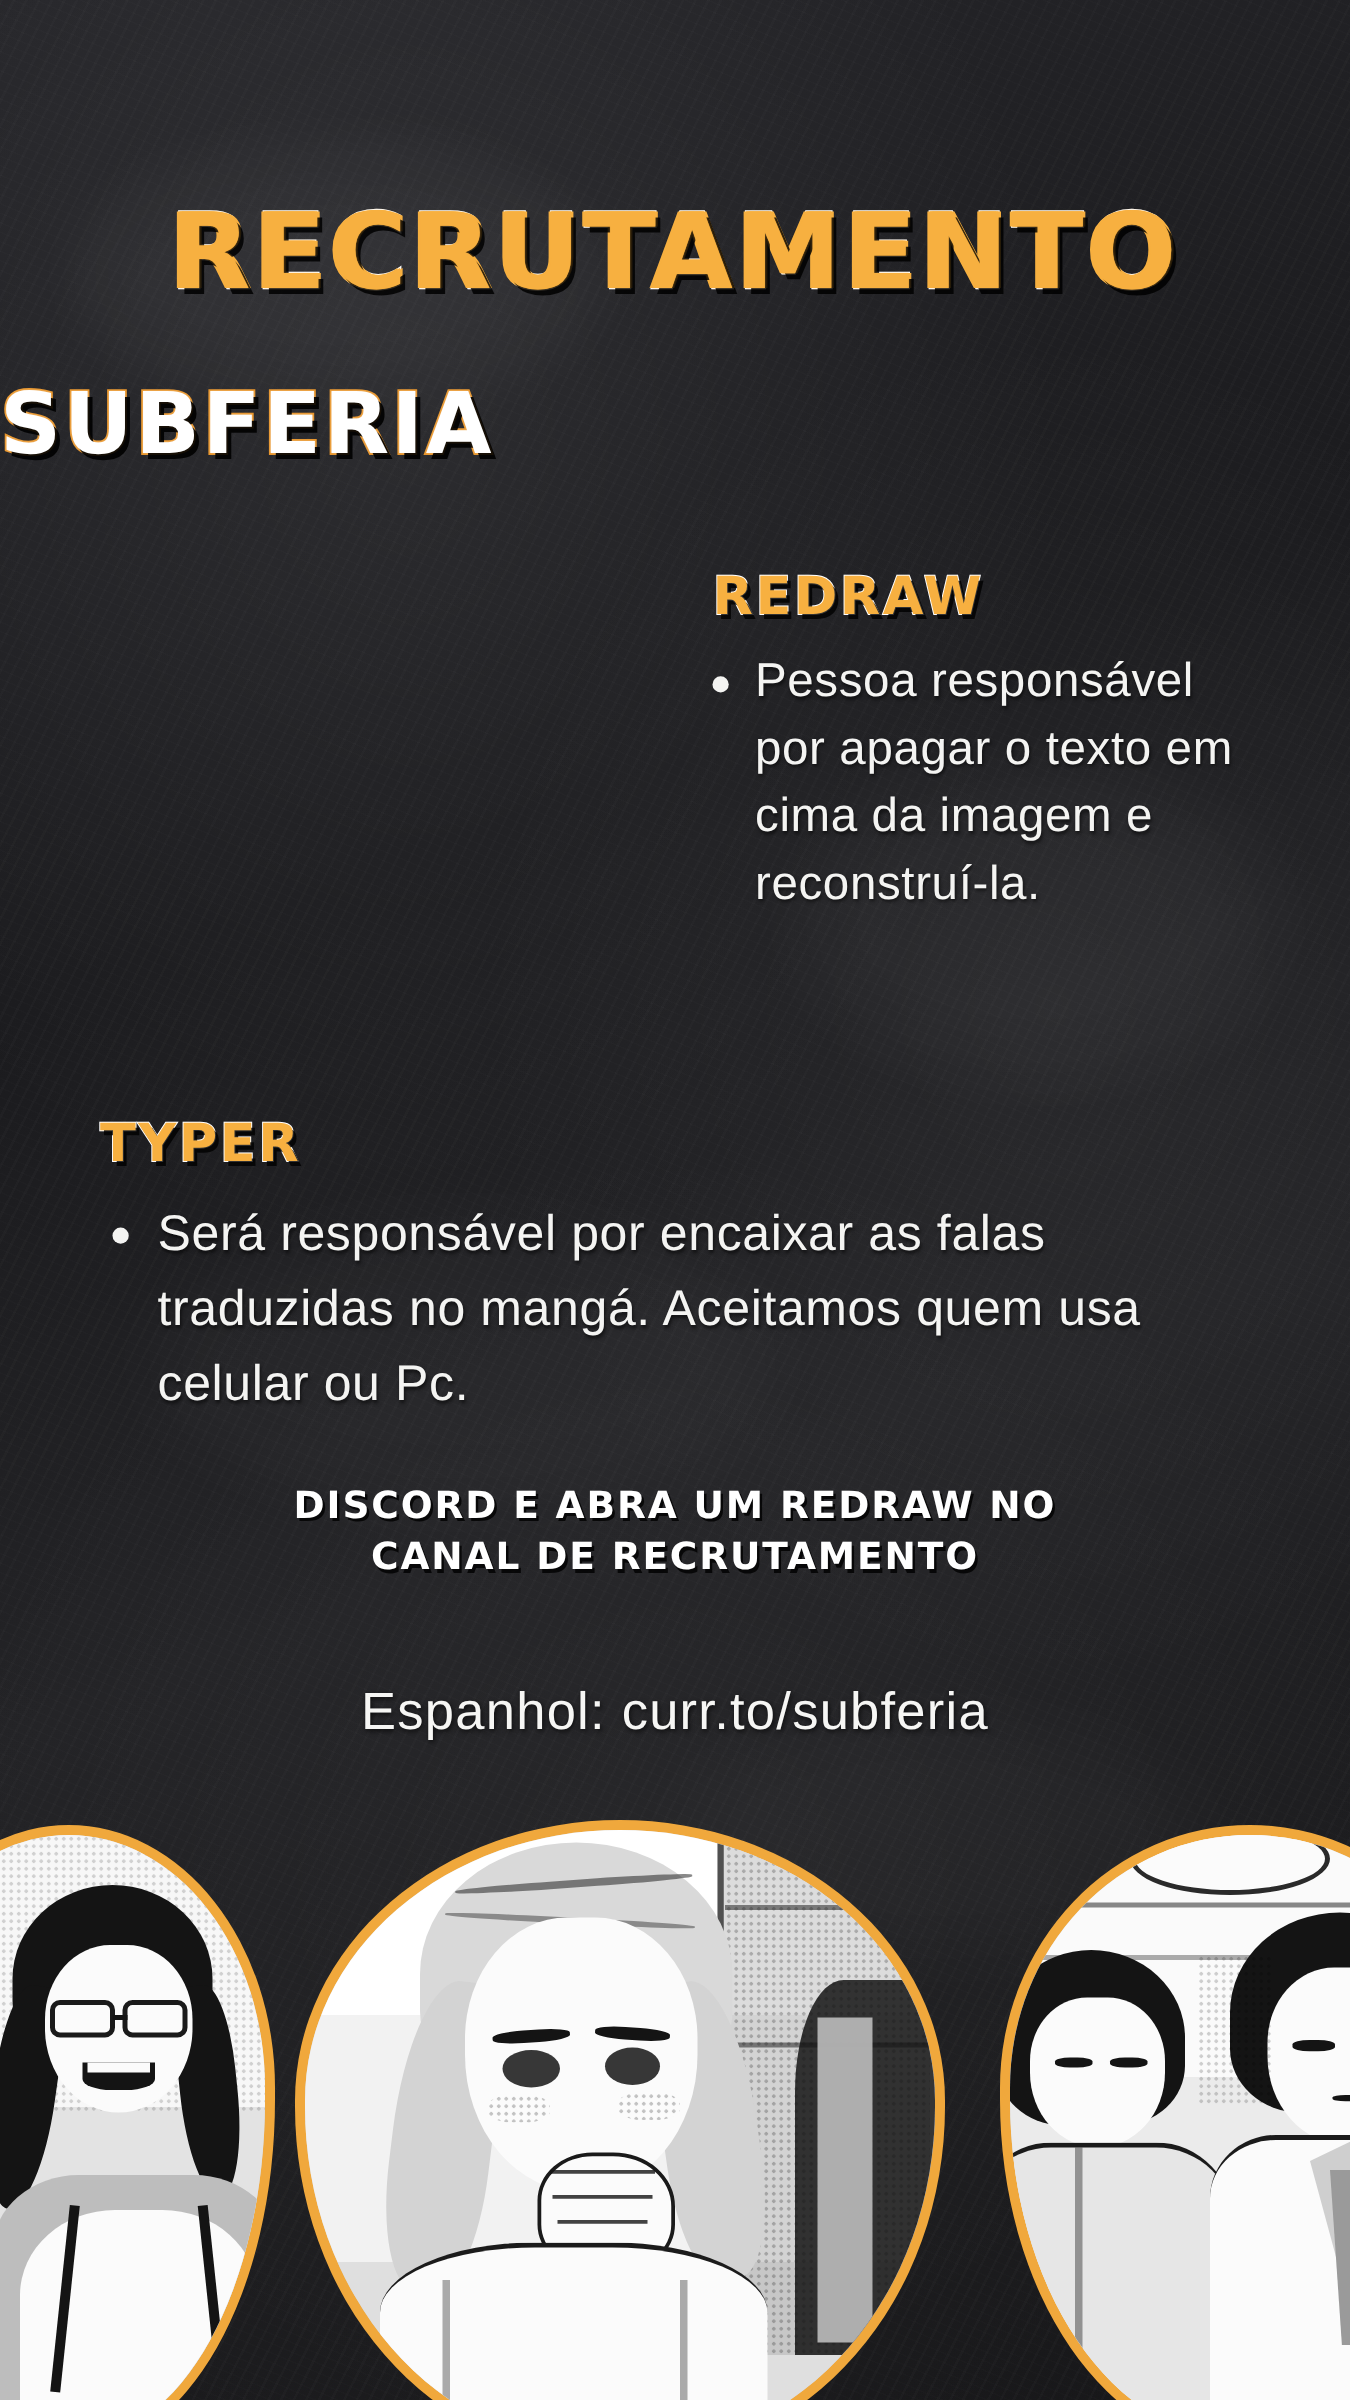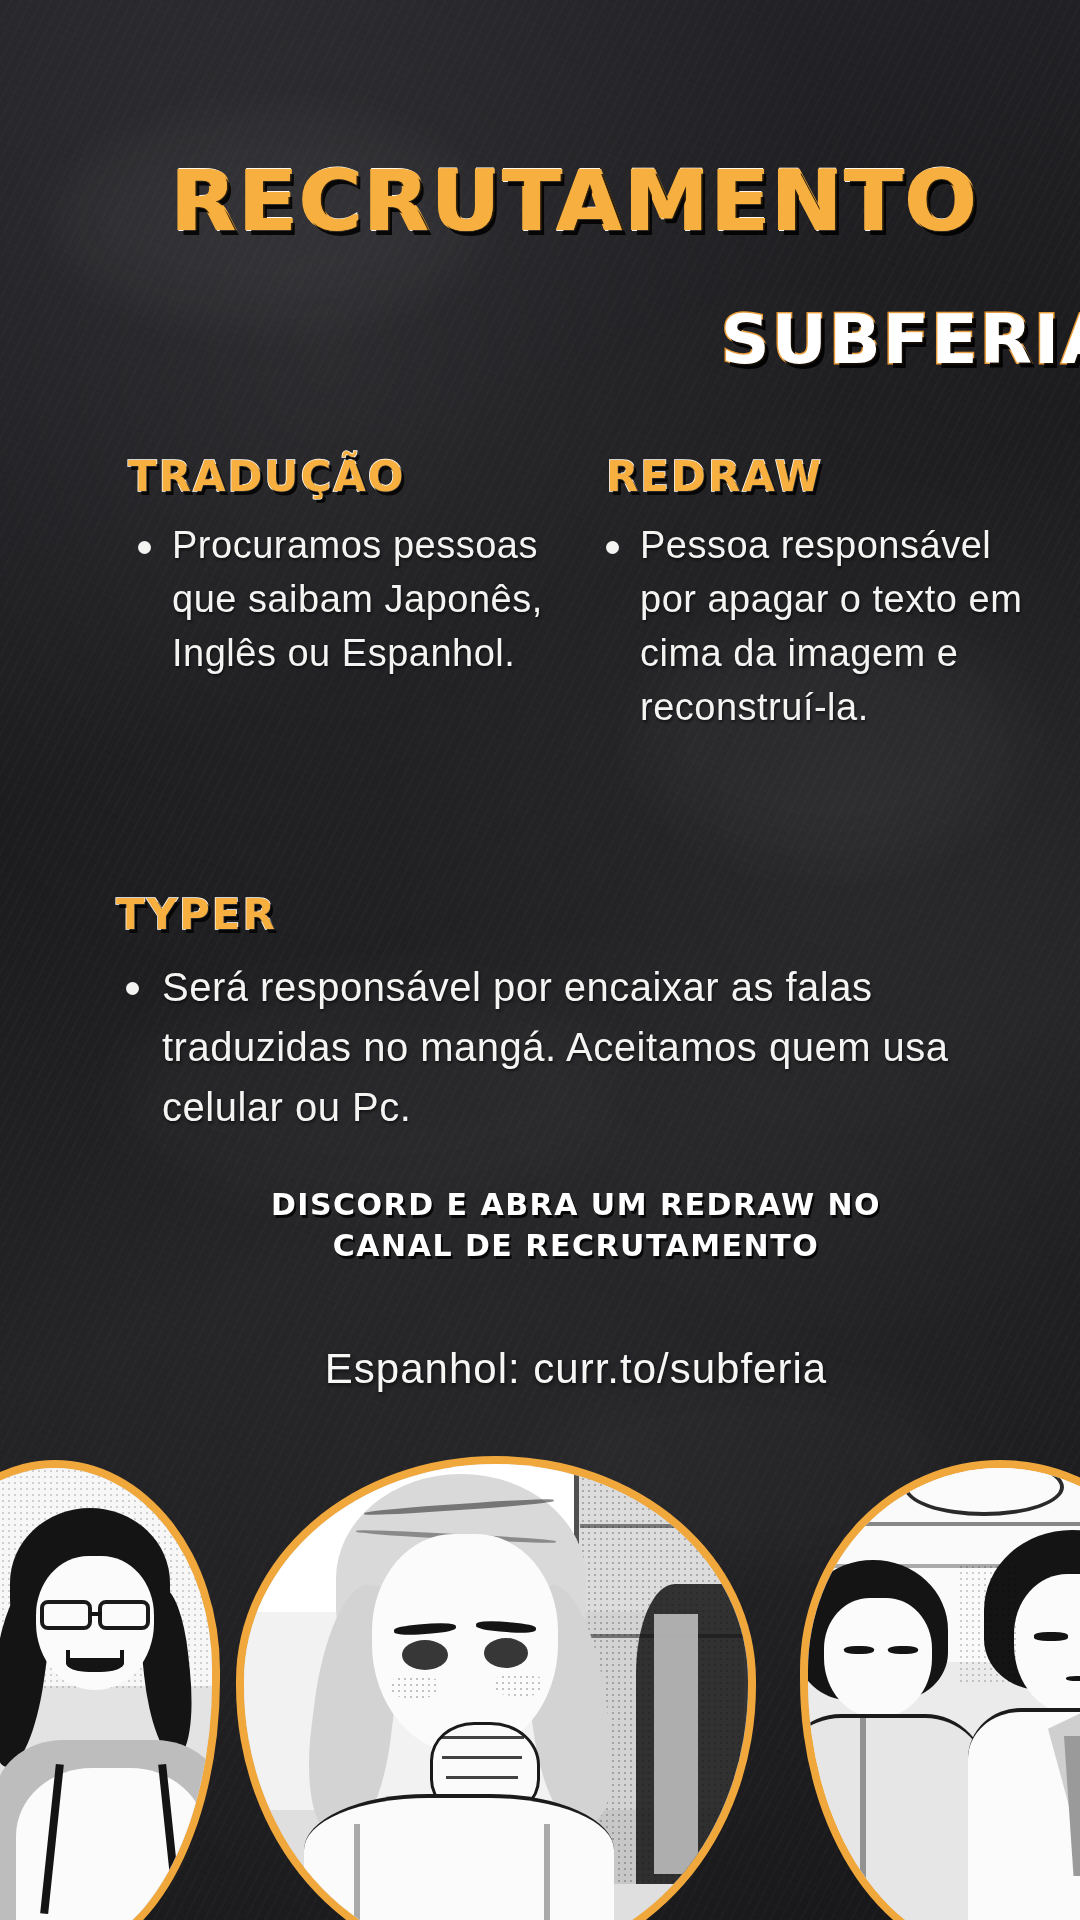--- a/index.html
+++ b/index.html
@@ -46,21 +46,20 @@
   .s1 { left: 60px;  top: 120px;  width: 420px; height: 200px; }
   .s2 { left: 640px; top: 620px;  width: 380px; height: 240px; opacity:.8; }
   .s3 { left: 120px; top: 980px;  width: 500px; height: 220px; opacity:.7; }
   .s4 { left: 540px; top: 1380px; width: 420px; height: 180px; opacity:.6; }
 
   
   .content {
     position: absolute;
     inset: 0;
     z-index: 3;
-    margin-left: 36px;
   }
 
   
   .title-main {
     position: absolute;
     top: 152px;
     left: 0;
     width: 1080px;
     text-align: center;
     font-family: "DejaVu Sans", sans-serif;
@@ -74,21 +73,21 @@
       -2px 0 0 #f7b040,
       2px 0 0 #f7b040;
     -webkit-text-stroke: 2px #ffffff;
     paint-order: stroke fill;
   }
   .title-sub {
     position: absolute;
     top: 300px;
     left: 0;
     width: 1080px;
-    text-align: right;
+    text-align: left;
     font-family: "DejaVu Sans", sans-serif;
     font-weight: 700;
     font-size: 68px;
     letter-spacing: 2px;
     color: #ffffff;
     text-shadow:
       4px 5px 0 rgba(0,0,0,0.9),
       0 0 2px rgba(255,255,255,.4);
     -webkit-text-stroke: 3px #e8952b;
     paint-order: stroke fill;
@@ -240,26 +239,20 @@
   <div class="smudge s2"></div>
   <div class="smudge s3"></div>
   <div class="smudge s4"></div>
 </div>
 
 <div class="content">
 
   <div class="title-main">RECRUTAMENTO</div>
   <div class="title-sub">SUBFERIA</div>
 
-  <div class="col col-left">
-    <div class="sec-head lvl">TRADUÇÃO</div>
-    <ul class="bullets">
-      <li>Procuramos pessoas que saibam Japonês, Inglês ou Espanhol.</li>
-    </ul>
-  </div>
 
   <div class="col col-full">
     <div class="sec-head lvl">TYPER</div>
     <ul class="bullets">
       <li>Será responsável por encaixar as falas traduzidas no mangá. Aceitamos quem usa celular ou Pc.</li>
     </ul>
   </div>
 
   <div class="col col-right">
     <div class="sec-head lvl">REDRAW</div>

